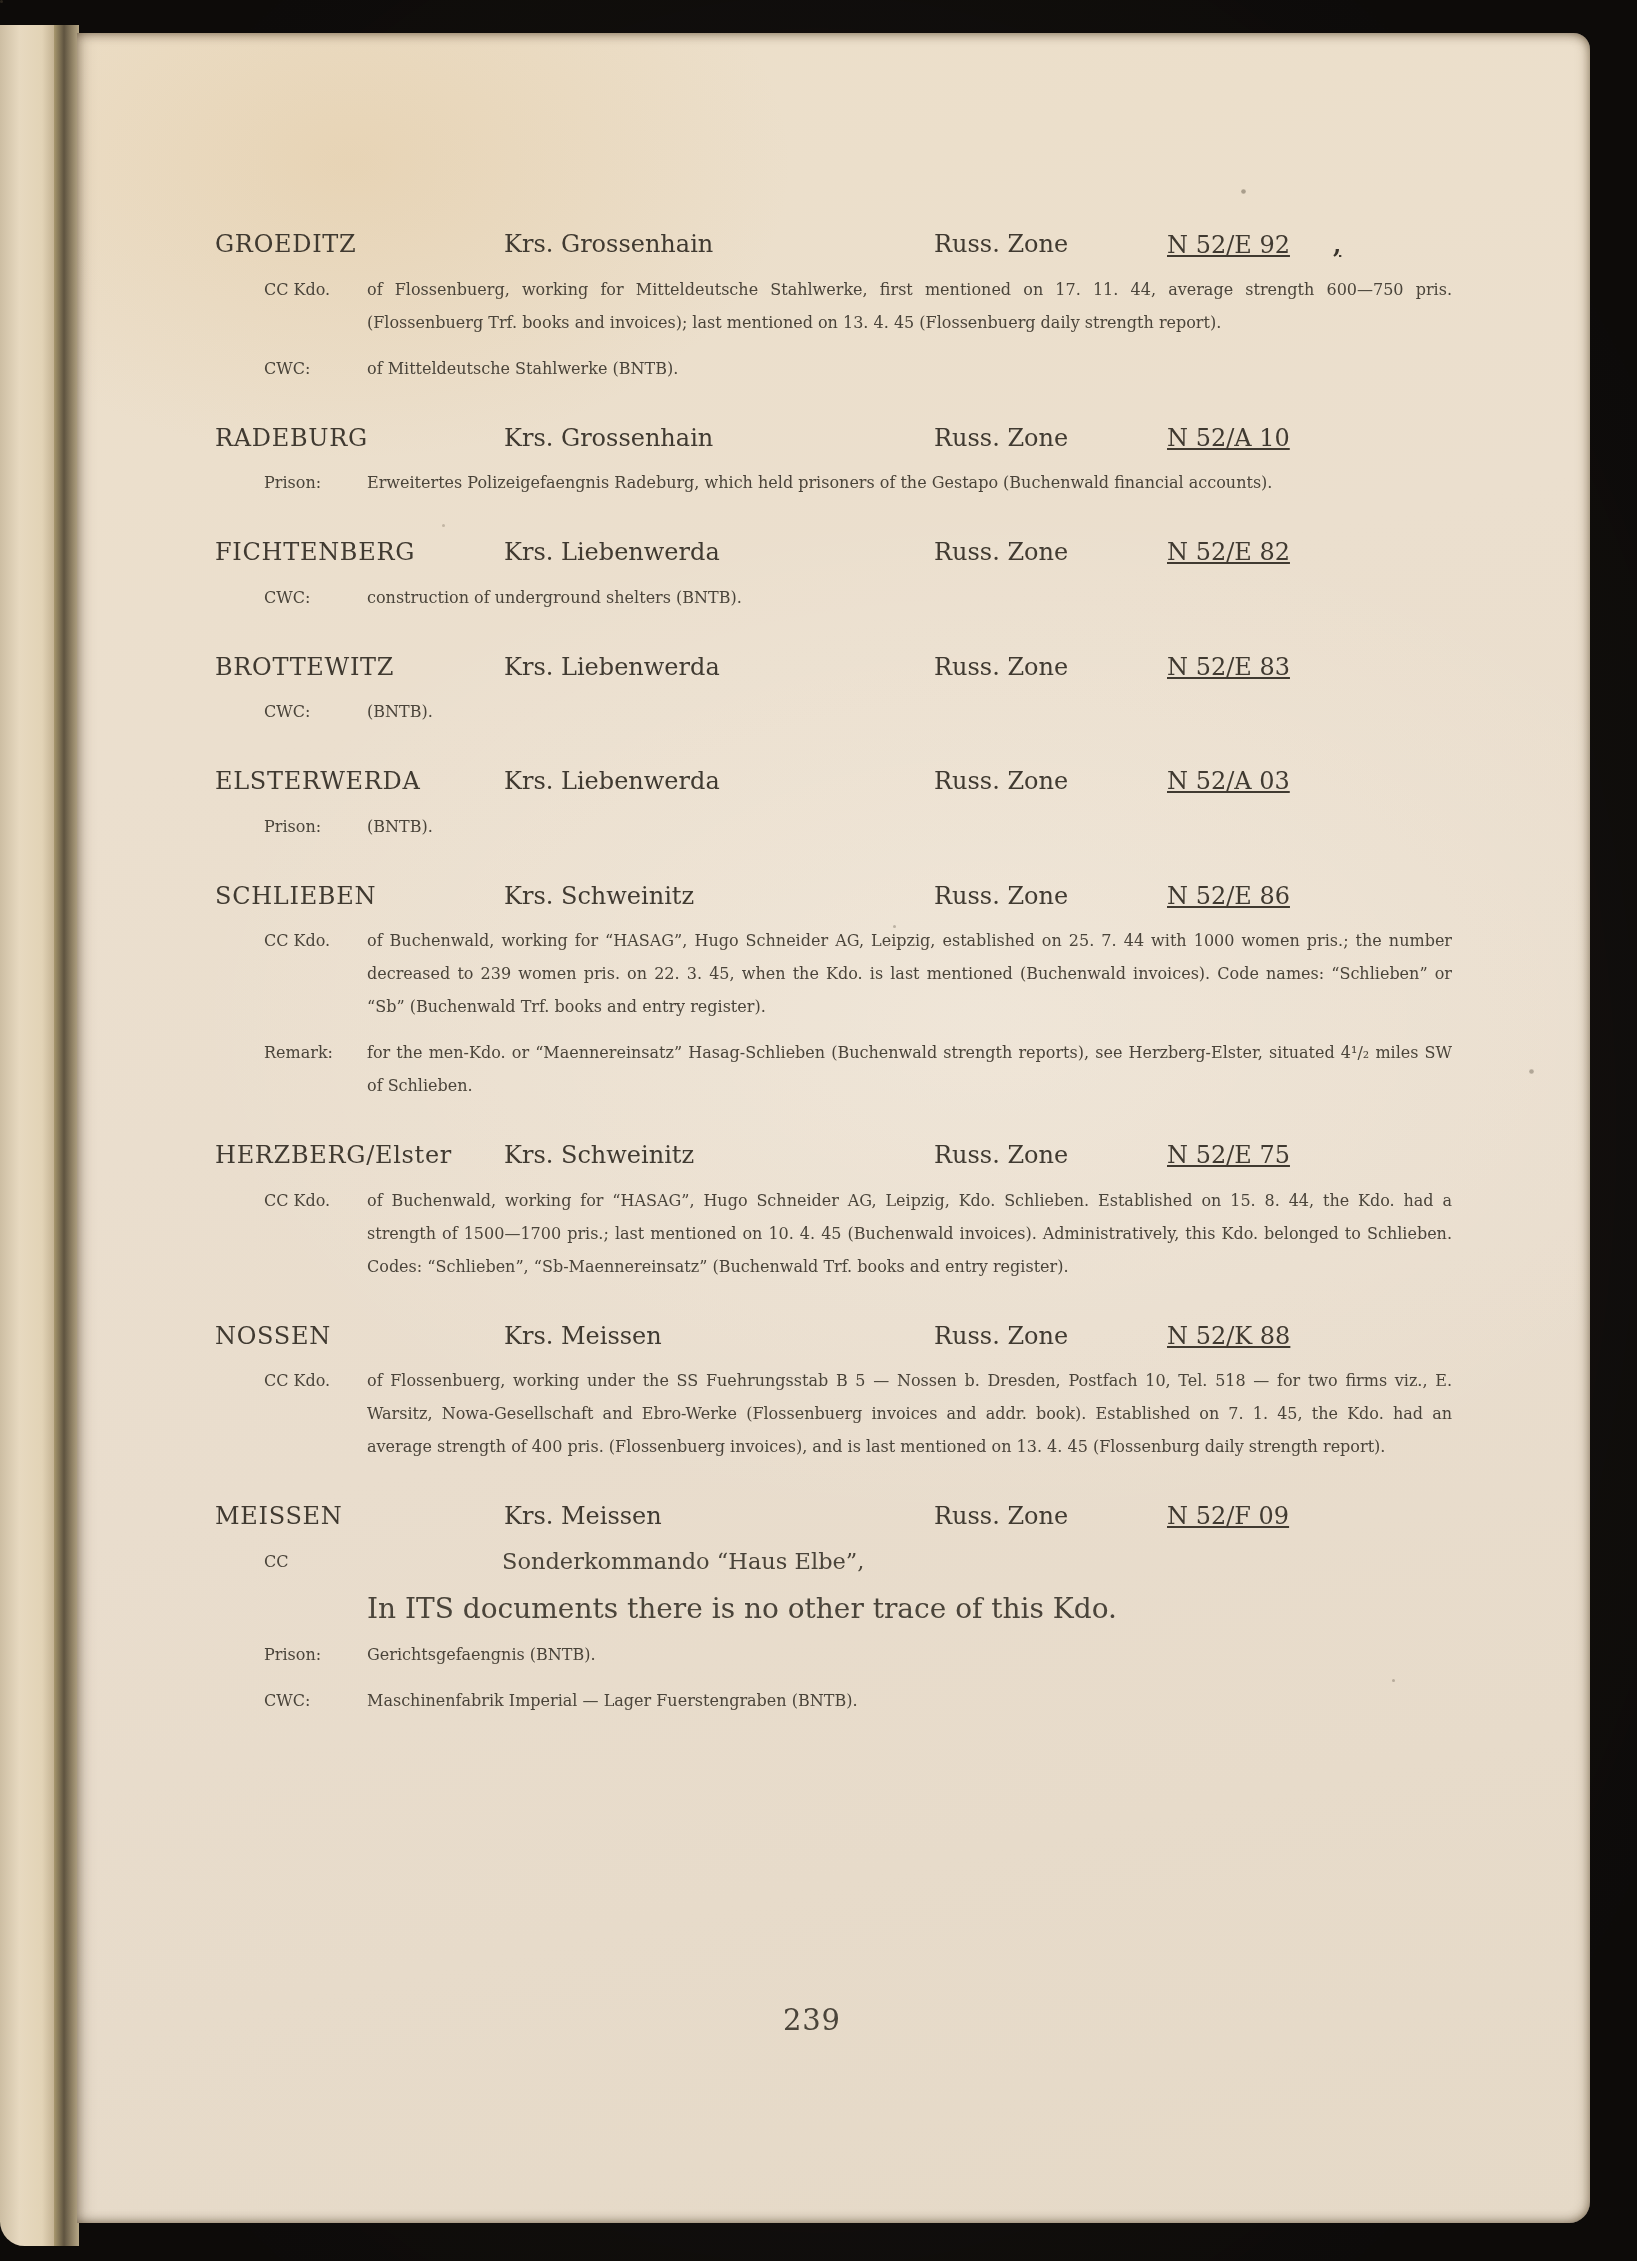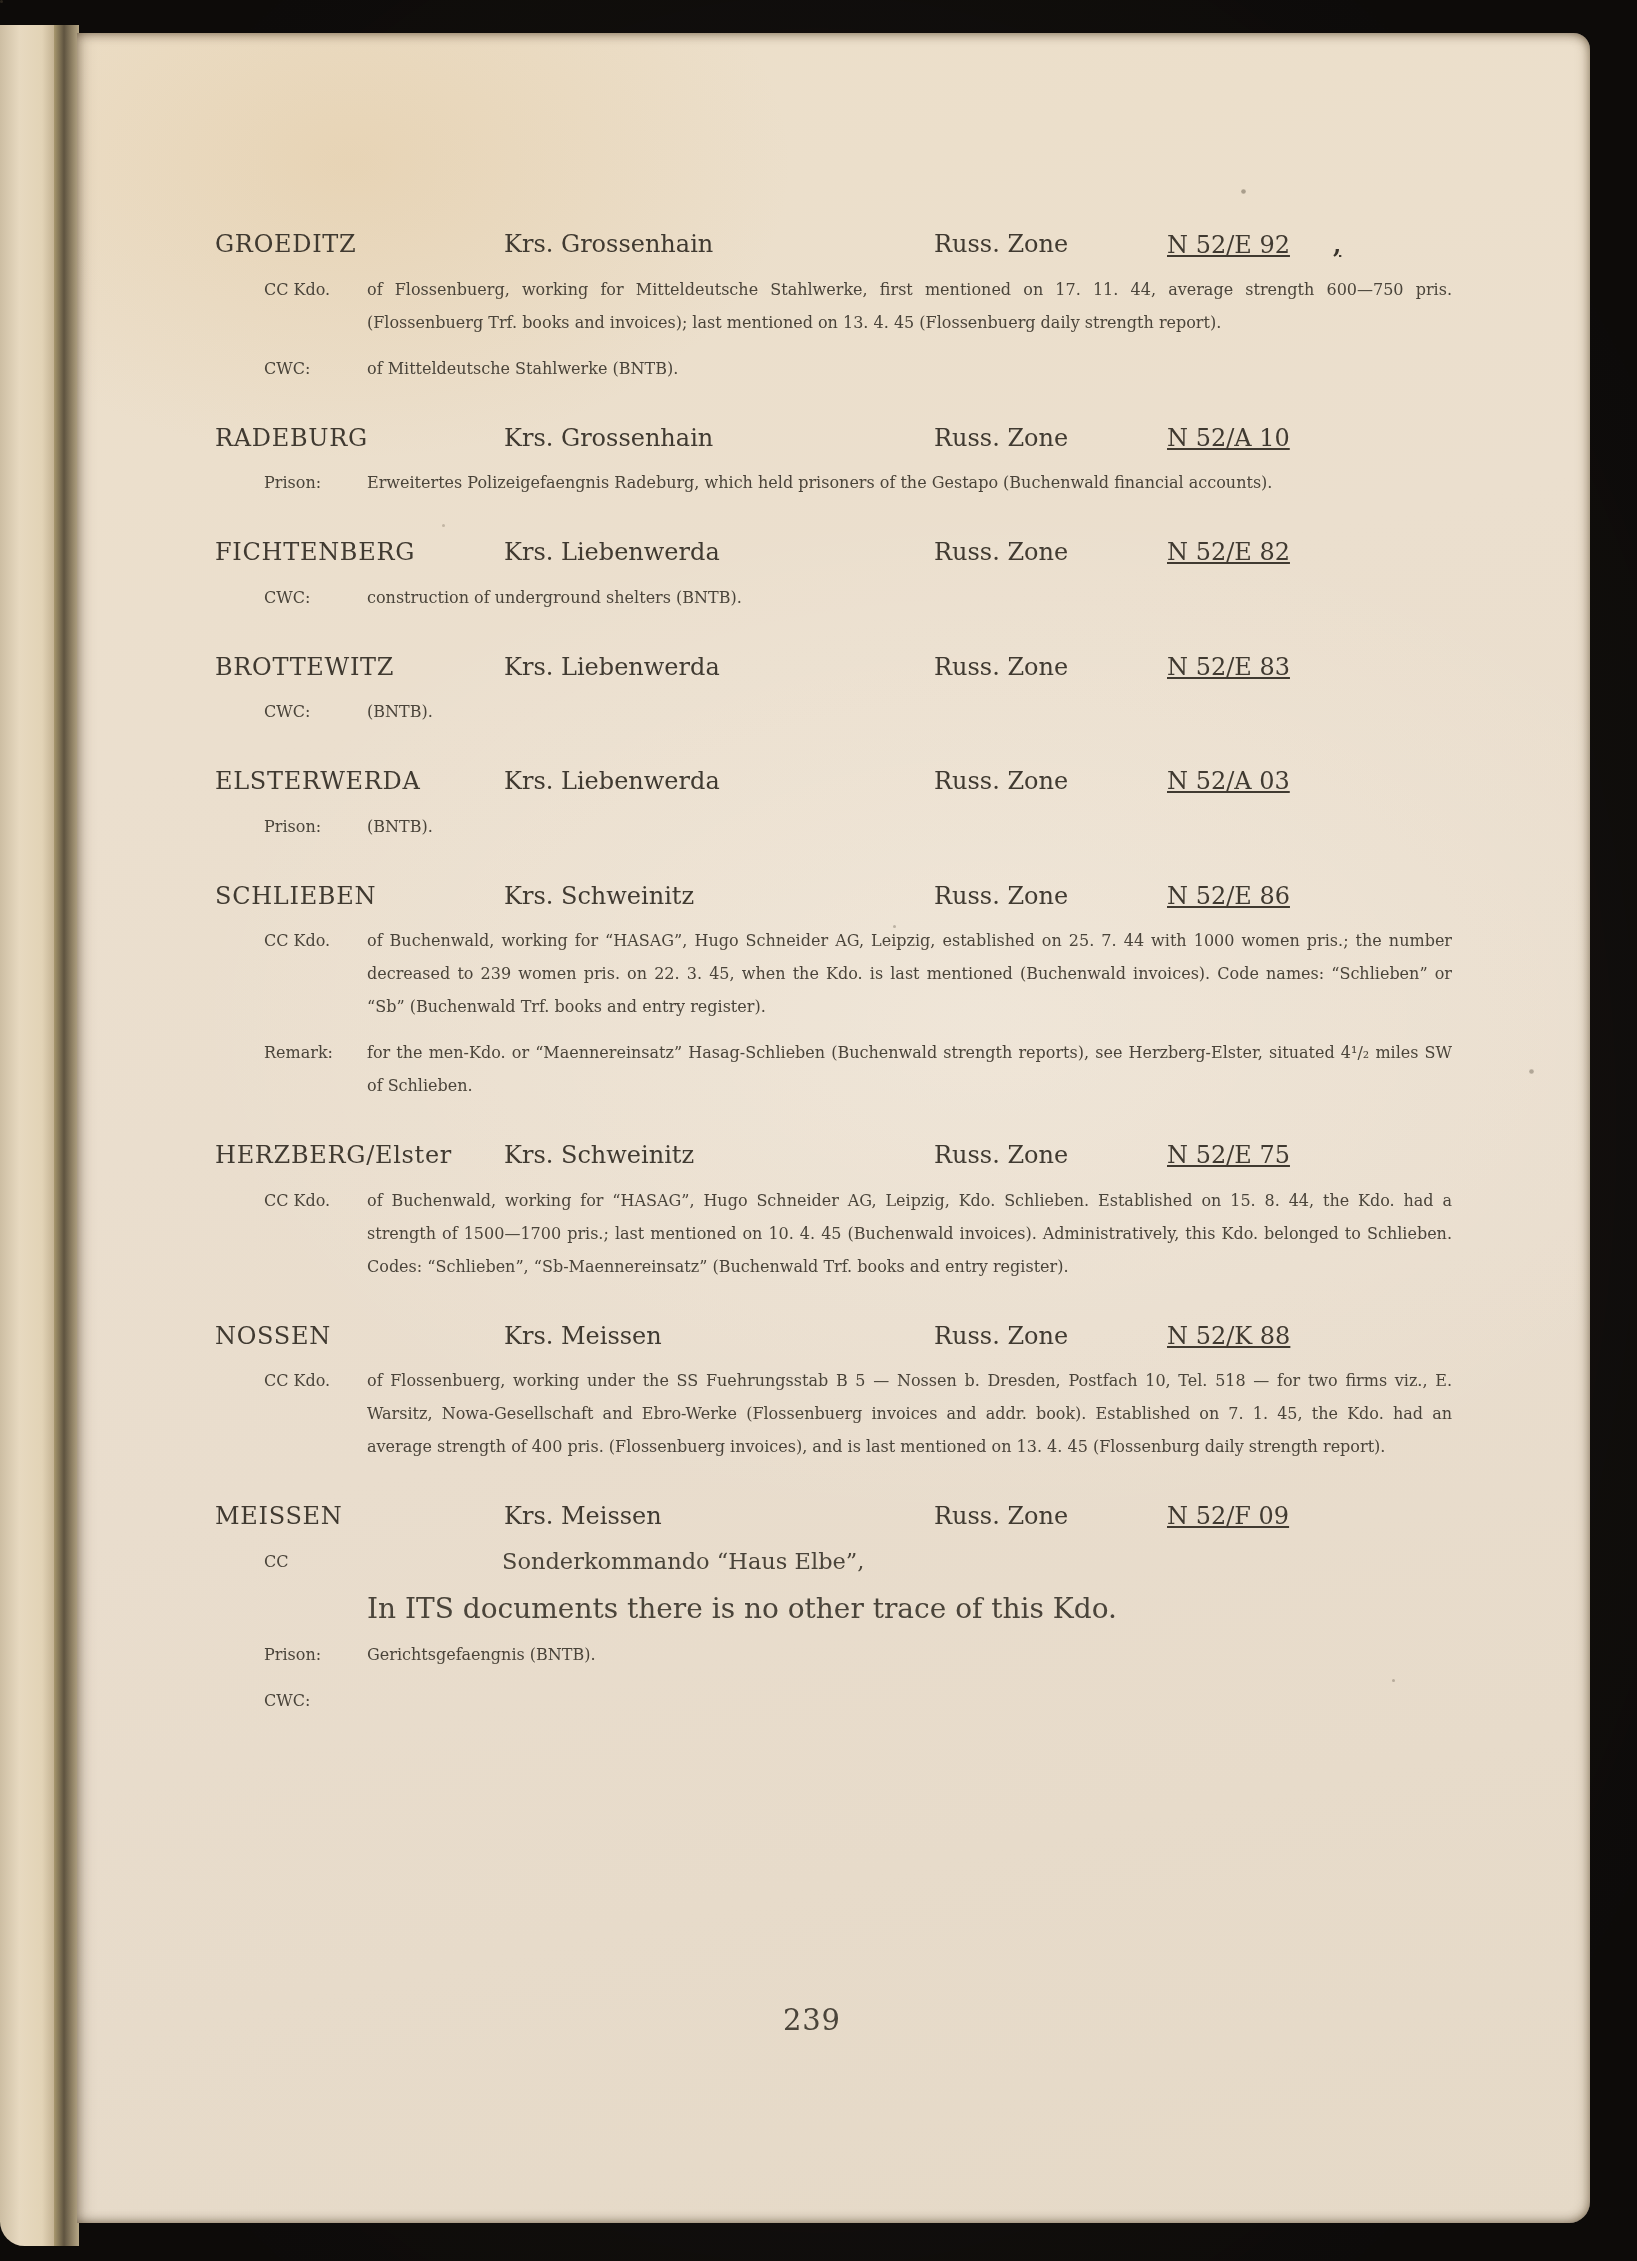--- a/index.html
+++ b/index.html
@@ -172,21 +172,21 @@
       <span class="entry-name">MEISSEN</span>
       <span class="entry-district">Krs. Meissen</span>
       <span class="entry-zone">Russ. Zone</span>
       <span class="entry-coords">N 52/F 09</span>
     </div>
     <div class="entry-blocks">
           <div class="para"><span class="label">CC</span></div>
           <div class="address-line">Sonderkommando “Haus Elbe”,</div>
           <div class="plain">In ITS documents there is no other trace of this Kdo.</div>
           <div class="para"><span class="label">Prison:</span><span>Gerichtsgefaengnis (BNTB).</span></div>
-          <div class="para"><span class="label">CWC:</span></div>
+          <div class="para"><span class="label">CWC:</span><span>Maschinenfabrik Imperial — Lager Fuerstengraben (BNTB).</span></div>
         </div>
   </div>
 </div>
   <div class="page-number">239</div>
 </div>
 
 <div class="specks"></div>
 
 
 </body></html>

